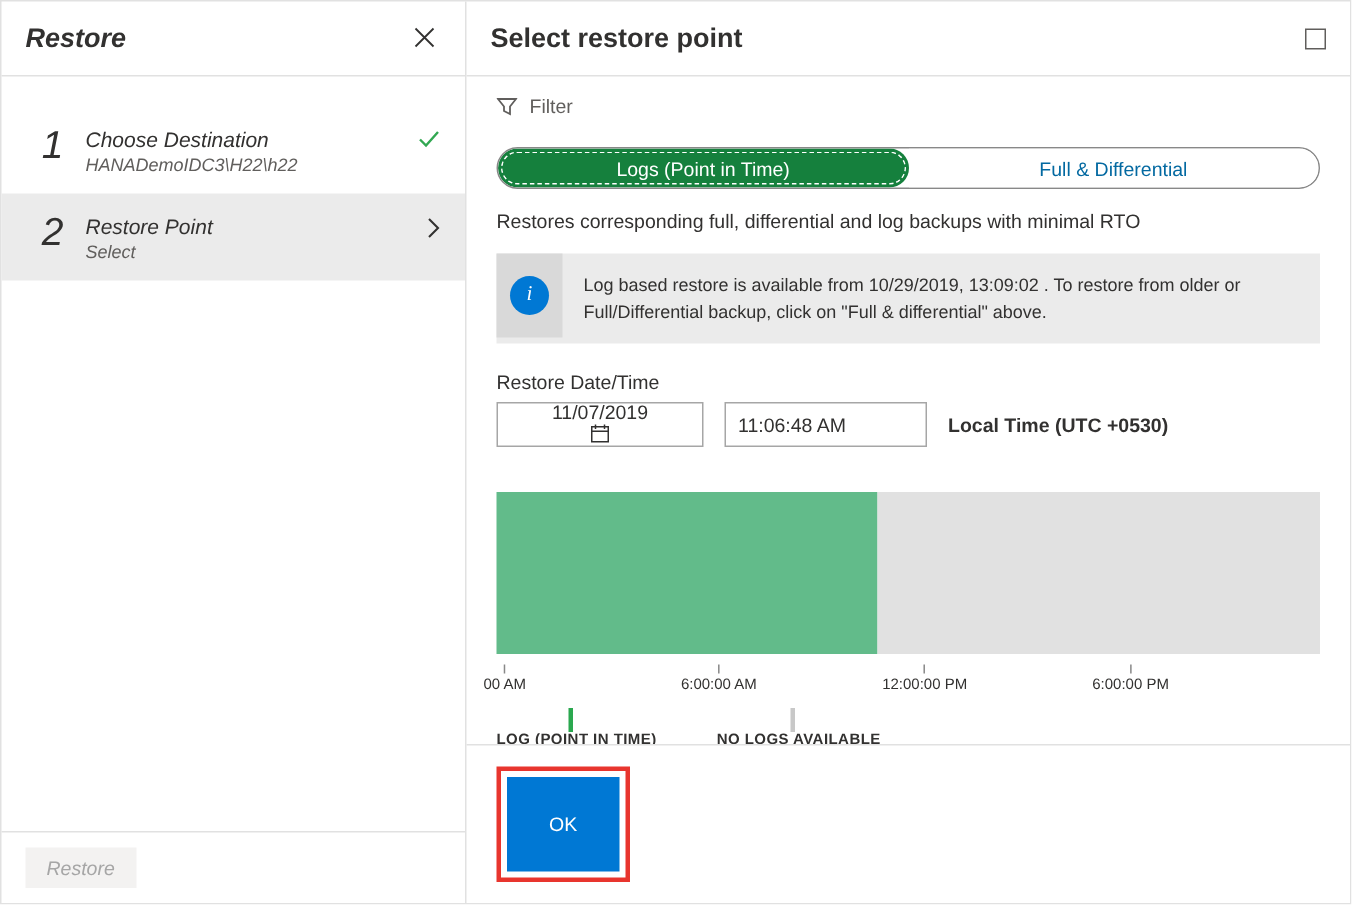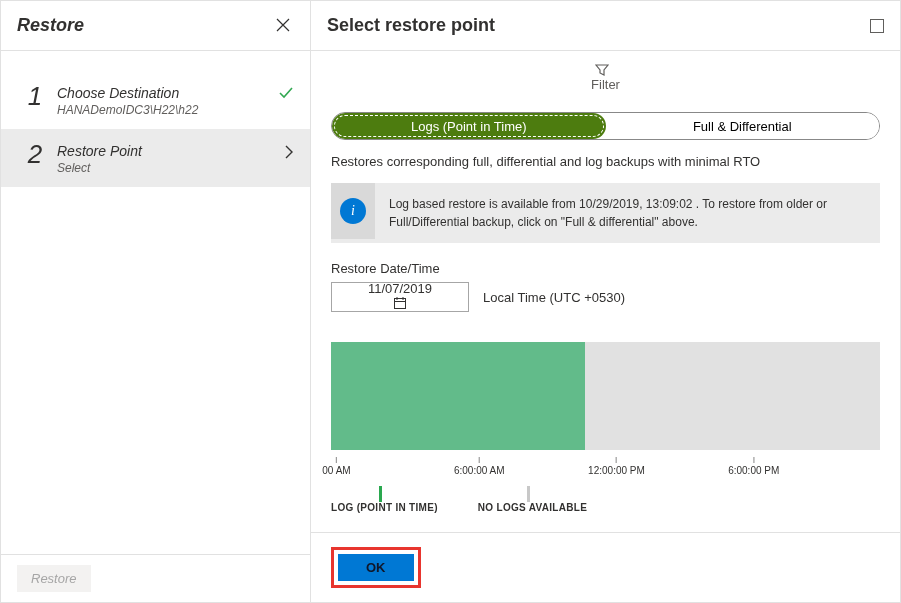--- a/index.html
+++ b/index.html
@@ -16,59 +16,59 @@
   .step.active { background: #ebebeb; }
   .step .num { font-size: 26px; font-weight: 400; color: #323130; width: 36px; text-align: center; line-height: 1; }
   .step .body { flex: 1; padding-left: 4px; padding-top: 2px;}
   .step .body .t { font-size: 14px; color: #323130; }
   .step .body .s { font-size: 12px; color: #605e5c; margin-top: 2px; }
   .check { color: #32a852; position: absolute; right: 16px; top: 14px; }
   .chev { color: #323130; position: absolute; right: 16px; top: 16px; }
   .left-footer { border-top: 1px solid #e1e1e1; padding: 10px 16px; }
   .btn-disabled { background: #f3f2f1; color: #a6a6a6; padding: 6px 14px; font-size: 13px; display: inline-block; cursor: not-allowed; }
   
-  .filter-row { padding: 12px 20px; display: flex; align-items: center; color: #605e5c; font-size: 13px; flex-direction: column; }
+  .filter-row { padding: 12px 20px; display: flex; align-items: center; color: #605e5c; font-size: 13px; }
   .filter-row svg { margin-right: 8px; }
   
   .content { flex: 1; padding: 0 20px; overflow: hidden; }
   
   .toggle { display: flex; border: 1px solid #888; border-radius: 16px; overflow: hidden; height: 28px; margin: 8px 0 14px 0; }
   .toggle > div { flex: 1; display: flex; align-items: center; justify-content: center; font-size: 13px; cursor: pointer; }
-  .toggle .sel { background: #4d7c0f; color: #fff; border-radius: 14px; outline: 1px dashed #fff; outline-offset: -3px;}
-  .toggle .unsel { background: #fff; color: #000000; }
+  .toggle .sel { background: #15803d; color: #fff; border-radius: 14px; outline: 1px dashed #fff; outline-offset: -3px;}
+  .toggle .unsel { background: #fff; color: #0369a1; }
   
   .desc { font-size: 13px; color: #323130; margin-bottom: 14px; }
   
   .info-box { background: #ebebeb; display: flex; align-items: flex-start; padding: 0; margin-bottom: 18px; }
   .info-icon-wrap { width: 44px; height: 56px; background: #d9d9d9; display:flex; align-items:center; justify-content:center; flex-shrink:0;}
   .info-icon { width: 26px; height: 26px; border-radius: 50%; background: #0078d4; color: #fff; display: flex; align-items: center; justify-content: center; font-family: Georgia, serif; font-style: italic; font-size: 14px; }
   .info-text { font-size: 12px; color: #323130; padding: 12px 14px; line-height: 1.5; }
   
   .field-label { font-size: 13px; color: #323130; margin-bottom: 6px; }
   .date-row { display: flex; align-items: center; gap: 14px; margin-bottom: 30px; }
   .input-box { border: 1px solid #a6a6a6; height: 30px; display: flex; align-items: center; padding: 0 8px; font-size: 13px; background:#fff; }
   .date-input { width: 138px; justify-content: center; flex-direction: column; }
   .time-input { width: 135px; }
-  .tz { font-size: 13px; color: #323130; }
+  .tz { font-size: 13px; color: #323130; font-weight: bold; }
   
   .timeline-wrap { margin-bottom: 10px; }
   .timeline { height: 108px; display: flex; background:#fff; }
   .tl-green { background: #62bb8a; }
   .tl-gray { background: #e1e1e1; }
   .tl-axis { position: relative; height: 26px; margin-top:6px; border-top:1px solid transparent;}
   .tick { position: absolute; top: 0; font-size: 10px; color: #323130; transform: translateX(-50%); white-space:nowrap;}
   .tick::before { content:""; display:block; width:1px; height:6px; background:#888; margin:0 auto 2px auto;}
   
   .legend { display: flex; gap: 40px; padding: 4px 0 0 0; }
   .legend-item { display: flex; align-items: center; font-size: 10px; color: #323130; font-weight:600; letter-spacing:0.3px;flex-direction:column;}
   .legend-item .bar { width: 3px; height: 16px; margin-right: 8px; }
   
   .right-footer { border-top: 1px solid #e1e1e1; padding: 14px 20px; }
   .ok-wrap { display: inline-block; border: 3px solid #e8352e; padding: 4px; }
-  .btn-primary { background: #0078d4; color: #0f172a; border: none; padding: 6px 28px; font-size: 13px; font-weight: 700; cursor: pointer; }
+  .btn-primary { background: #0078d4; color: #ffffff; border: none; padding: 24px 28px; font-size: 13px; font-weight: 400; cursor: pointer; }
 </style>
 </head>
 <body>
 
 <div class="app">
 
   <div class="left">
     <div class="header">
       <div class="title">Restore</div>
       <div class="close">
@@ -143,20 +143,23 @@
           <span>11/07/2019</span>
           <span>
             <svg width="14" height="14" viewBox="0 0 14 14">
                 <rect x="1.5" y="2.5" width="11" height="10" fill="none" stroke="#323130"></rect>
                 <line x1="1.5" y1="5.5" x2="12.5" y2="5.5" stroke="#323130"></line>
                 <line x1="4" y1="1" x2="4" y2="4" stroke="#323130"></line>
                 <line x1="10" y1="1" x2="10" y2="4" stroke="#323130"></line>
               </svg>
           </span>
         </div>
+        <div class="input-box time-input">
+          <span>11:06:48 AM</span>
+        </div>
         <div class="tz">Local Time (UTC +0530)</div>
       </div>
 
       <div class="timeline-wrap">
         <div class="timeline">
           <div class="tl-green" style="width:46.3%"></div>
           <div class="tl-gray" style="width:53.7%"></div>
         </div>
         <div class="tl-axis">
           <div class="tick" style="left:1%">00 AM</div>

